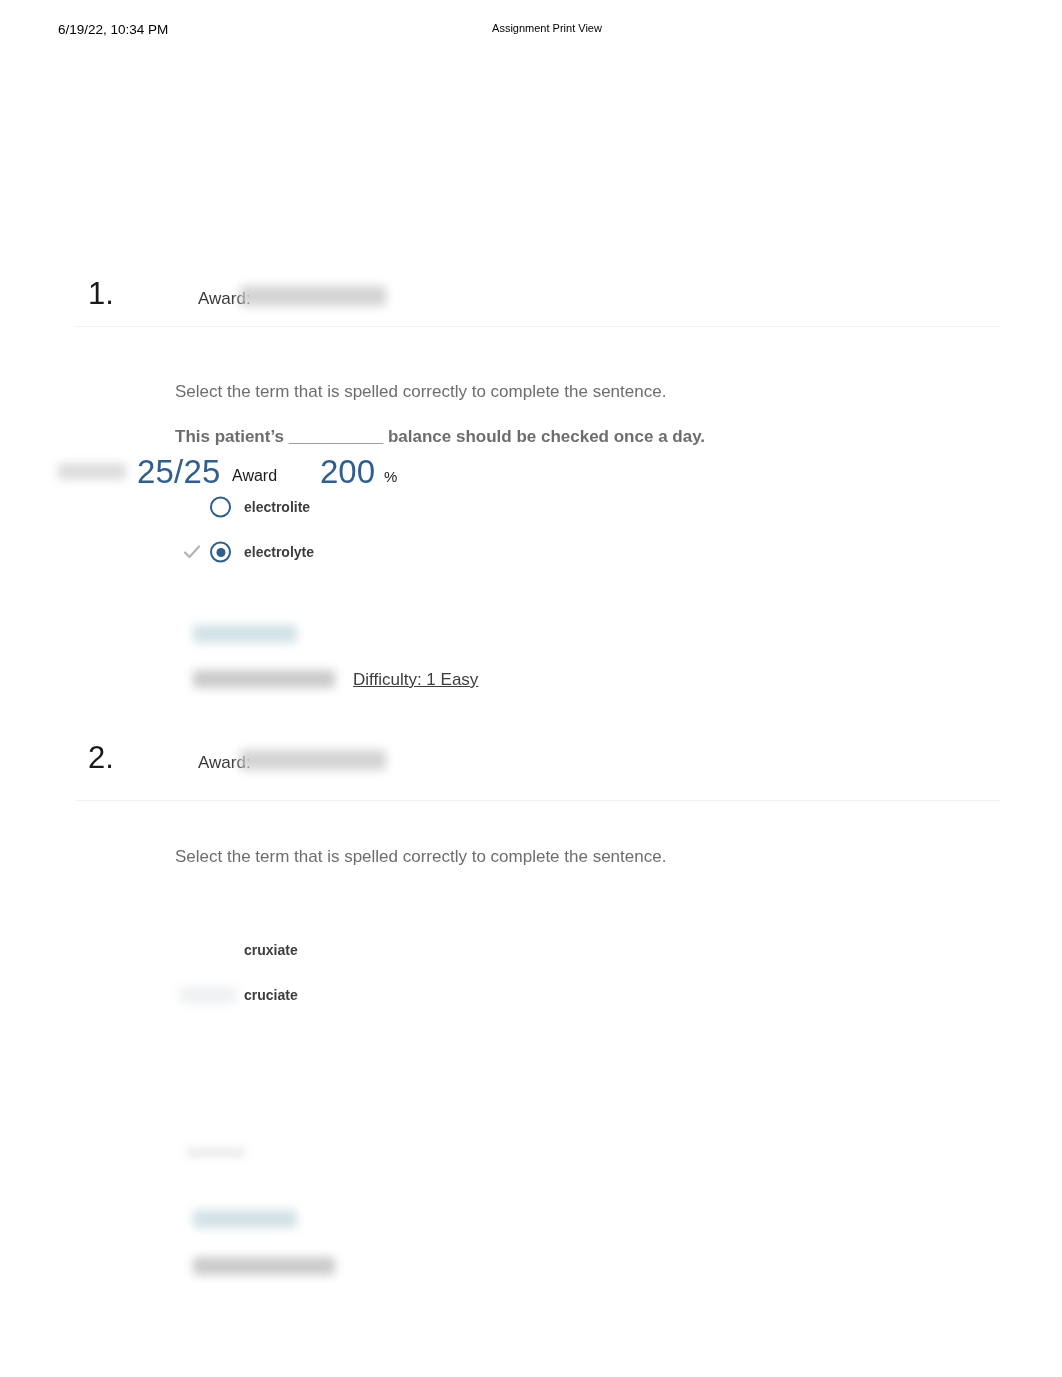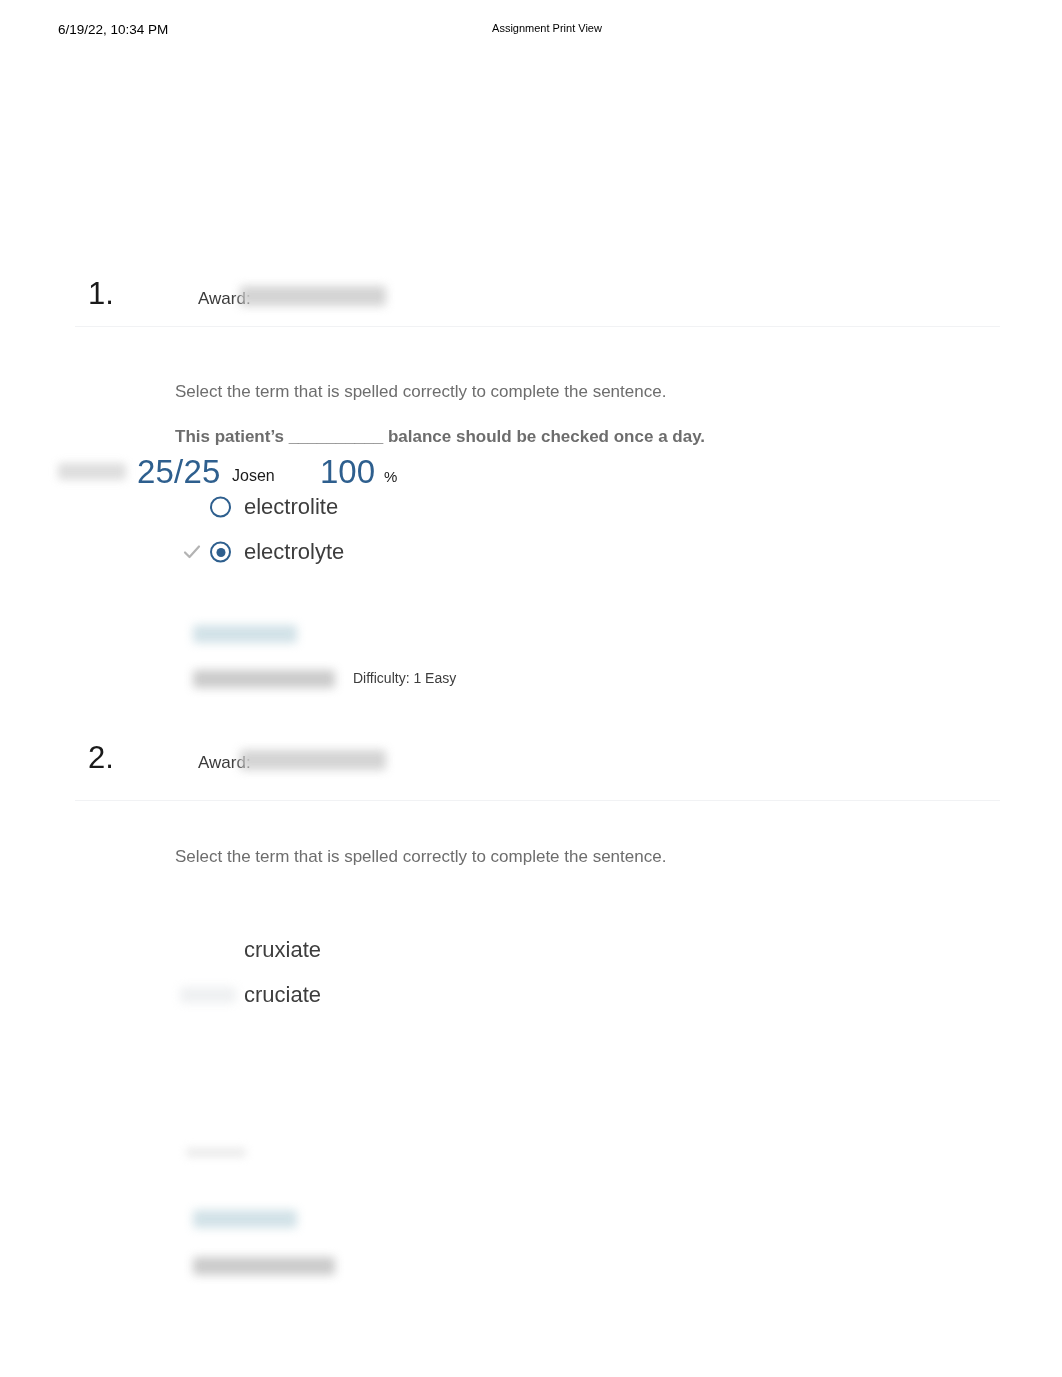--- a/index.html
+++ b/index.html
@@ -213,23 +213,24 @@
     width: 56px;
     height: 16px;
     background: #e9ebed;
     border-radius: 3px;
     filter: blur(5px);
     opacity: 0.75;
   }
   .opt-label {
     position: absolute;
     left: 69px;
-    font-size: 22px;
+    font-size: 14px;
     color: #3d3d3d;
     white-space: nowrap;
+    font-weight: bold;
   }
 
   
   .q-meta { position: absolute; left: 0; width: 1062px; }
   .meta-blue-blur {
     position: absolute;
     width: 104px;
     height: 18px;
     background: #cfe0e6;
     border-radius: 3px;
@@ -249,38 +250,39 @@
     position: absolute;
     width: 60px;
     height: 9px;
     background: #e2e2e2;
     border-radius: 3px;
     filter: blur(4px);
     opacity: 0.7;
   }
   .meta-difficulty {
     position: absolute;
-    font-size: 14px;
+    font-size: 17px;
     color: #3d3d3d;
     white-space: nowrap;
+    text-decoration: underline;
   }
 </style>
 </head>
 <body>
 
 <div class="print-header">
   <div class="ph-date">6/19/22, 10:34 PM</div>
   <div class="ph-title">Assignment Print View</div>
 </div>
 
 <div class="score-row">
   <div class="score-label-blur"></div>
   <div class="score-points">25/25</div>
-  <div class="score-points-label">Josen</div>
-  <div class="score-percent">100</div>
+  <div class="score-points-label">Award</div>
+  <div class="score-percent">200</div>
   <div class="score-percent-sign">%</div>
 </div>
 
 <div class="question" style="top:278px;">
   <div class="q-number">1.</div>
   <div class="q-award-label">Award:</div>
   <div class="q-award-value-blur"></div>
   <div class="q-divider" style="top:48px;"></div>
 </div>
 

